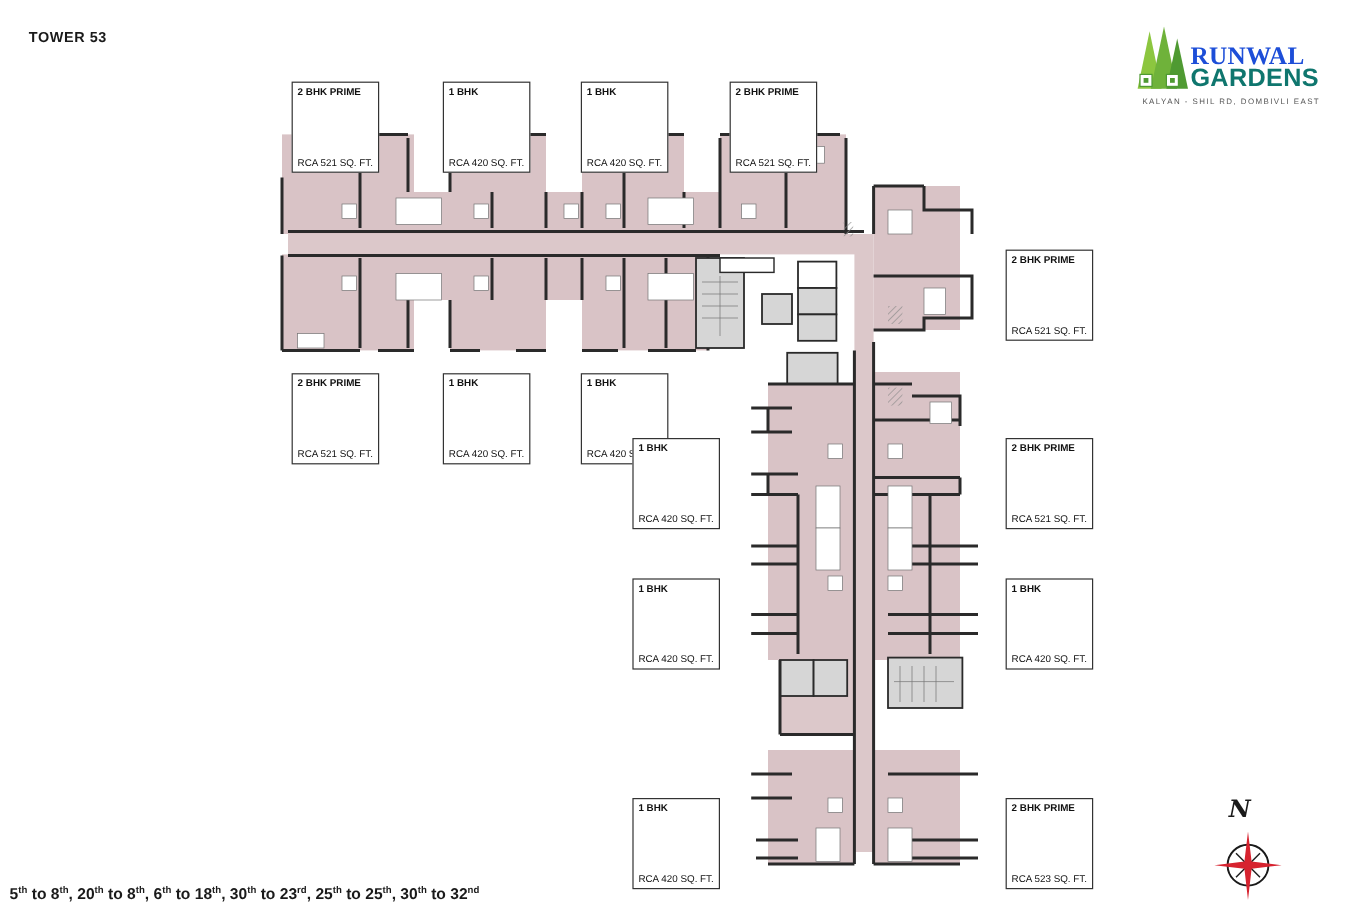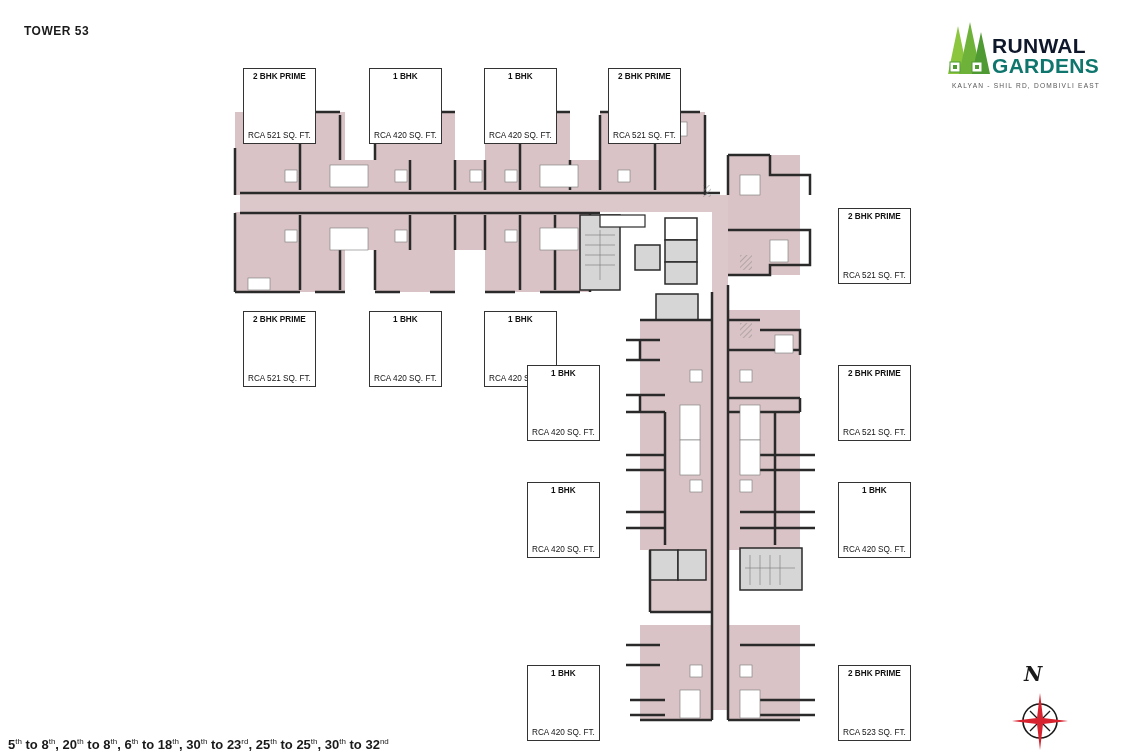--- a/index.html
+++ b/index.html
@@ -1,29 +1,29 @@
 <!DOCTYPE html>
 <html><head>
 <meta charset="utf-8">
 <style>
   * { box-sizing: border-box; margin: 0; padding: 0; }
   html, body { width: 1124px; height: 756px; background: #ffffff; overflow: hidden; }
   body { position: relative; font-family: "Liberation Sans", sans-serif; color: #1a1a1a; }
   .title { position: absolute; left: 24px; top: 24px; font-size: 12px; font-weight: bold; letter-spacing: 0.5px; color: #1a1a1a; }
   .logo { position: absolute; left: 944px; top: 22px; width: 175px; height: 80px; }
   .logo-name { position: absolute; left: 48px; top: 14px; font-size: 21px; font-weight: bold; line-height: 20px; letter-spacing: 0.3px; }
-  .logo-name .l1 { color: #0f172a; display: block; }
+  .logo-name .l1 { color: #1d4ed8; display: block; font-family: Liberation Serif, serif; }
   .logo-name .l2 { color: #0f766e; display: block; }
   .logo-tag { position: absolute; left: 8px; top: 60px; font-size: 6.6px; letter-spacing: 1.2px; color: #555; white-space: nowrap; }
   .plan { position: absolute; left: 0; top: 0; width: 1124px; height: 756px; }
   .label { position: absolute; border: 1px solid #333; background: #fff; padding: 2px 4px 2px 4px; font-size: 8.2px; line-height: 11px; color: #111; white-space: nowrap; }
-  .label .t { font-weight: bold; display: block; text-align: center; }
+  .label .t { font-weight: bold; display: block; }
   .label .a { display: block; margin-top: 48px; }
   .floors { position: absolute; left: 8px; top: 737px; font-size: 13px; font-weight: bold; color: #1a1a1a; white-space: nowrap; }
-  .floors sup { font-size: 8px; vertical-align: 5px; font-weight: normal; }
+  .floors sup { font-size: 8px; vertical-align: 5px; font-weight: bold; }
   .compass { position: absolute; left: 1010px; top: 660px; width: 60px; height: 92px; }
 </style>
 </head>
 <body>
 
 <div class="title">TOWER 53</div>
 
 <div class="logo">
   <svg width="50" height="60" viewBox="0 0 50 60" style="position:absolute;left:0;top:0;">
     <polygon points="14,4 4,52 24,52" fill="#8cc63f"></polygon>

